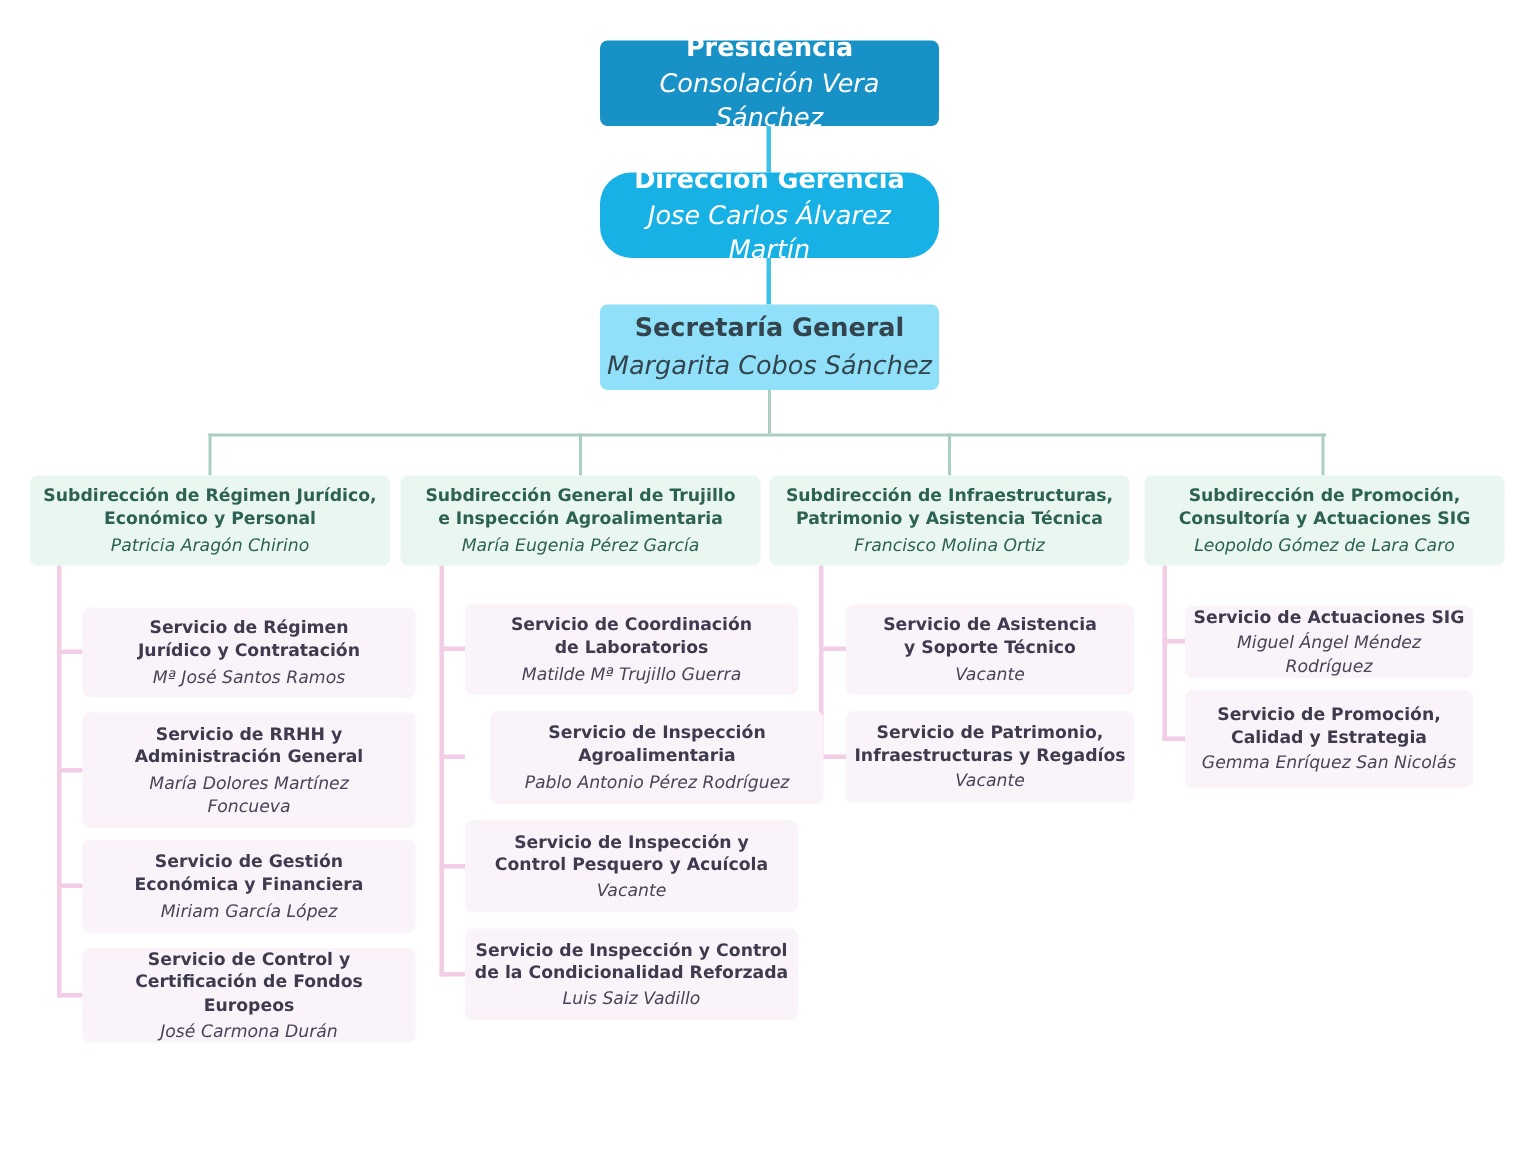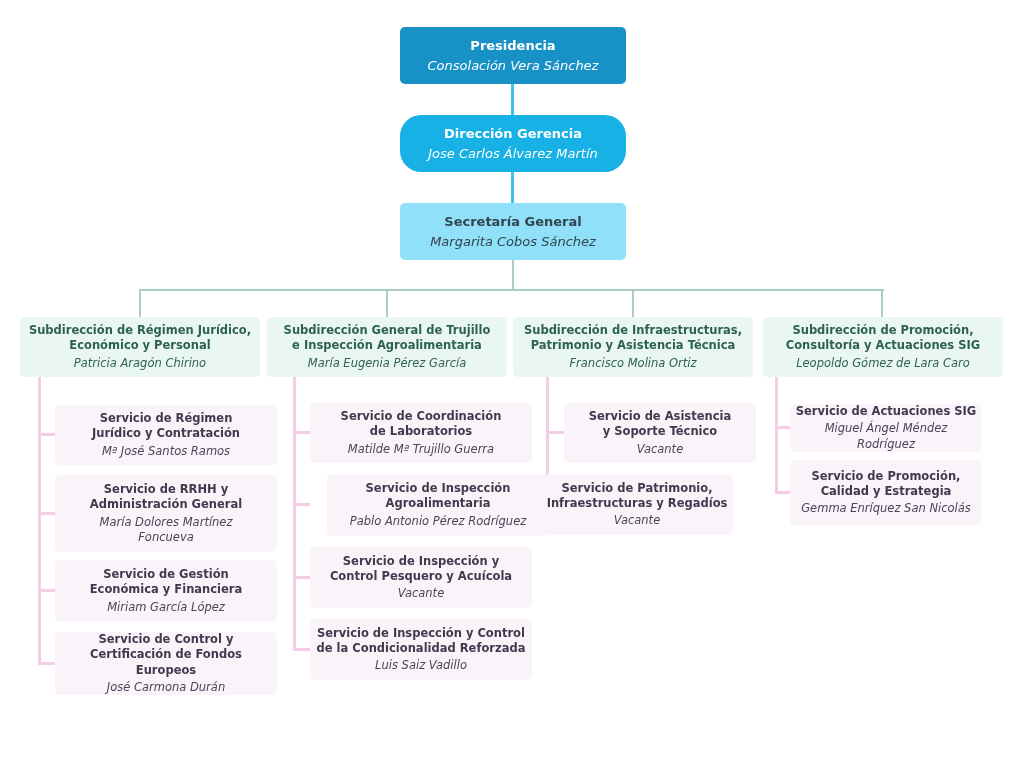--- a/index.html
+++ b/index.html
@@ -11,21 +11,21 @@
   .canvas { position:relative; width:1024px; height:774px; background:#fff; }
 
   .node {
     position:absolute; display:flex; flex-direction:column;
     justify-content:center; align-items:center; text-align:center;
     border-radius:5px; padding:3px 4px;
   }
   .node .title { font-weight:bold; white-space:pre-line; line-height:1.32; }
   .node .person { font-style:italic; white-space:pre-line; line-height:1.32; margin-top:2px; }
 
-  .lvl { left:400px; width:226px; height:57px; color:#ffffff; font-size:13px; }
+  .lvl { left:400px; width:226px; height:57px; color:#ffffff; font-size:17px; }
   .lvl1 { background:var(--level1-bg,#1791c6); }
   .lvl2 { background:var(--level2-bg,#18b1e6);border-radius:21px; }
   .lvl3 { background:var(--level3-bg,#8fe0f8); color:var(--level3-text,#33444e); }
 
   .subdir {
     width:240px; height:60px; top:317px;
     background:var(--subdirection-bg,#e9f7f0);
     color:var(--subdirection-text,#2d6154);
     font-size:11.5px;
   }
@@ -152,21 +152,21 @@
     <div class="title">Servicio de Inspección y Control
 de la Condicionalidad Reforzada</div>
     <div class="person">Luis Saiz Vadillo</div>
   </div>
 
   <div class="node svc" style="left:564px;top:403px;width:192px;height:60px">
     <div class="title">Servicio de Asistencia
 y Soporte Técnico</div>
     <div class="person">Vacante</div>
   </div>
-  <div class="node svc" style="left:541px;top:474px;width:192px;height:61px">
+  <div class="node svc" style="left:564px;top:474px;width:192px;height:61px">
     <div class="title">Servicio de Patrimonio,
 Infraestructuras y Regadíos</div>
     <div class="person">Vacante</div>
   </div>
 
   <div class="node svc" style="left:790px;top:404px;width:192px;height:48px">
     <div class="title">Servicio de Actuaciones SIG</div>
     <div class="person">Miguel Ángel Méndez Rodríguez</div>
   </div>
   <div class="node svc" style="left:790px;top:460px;width:192px;height:65px">

